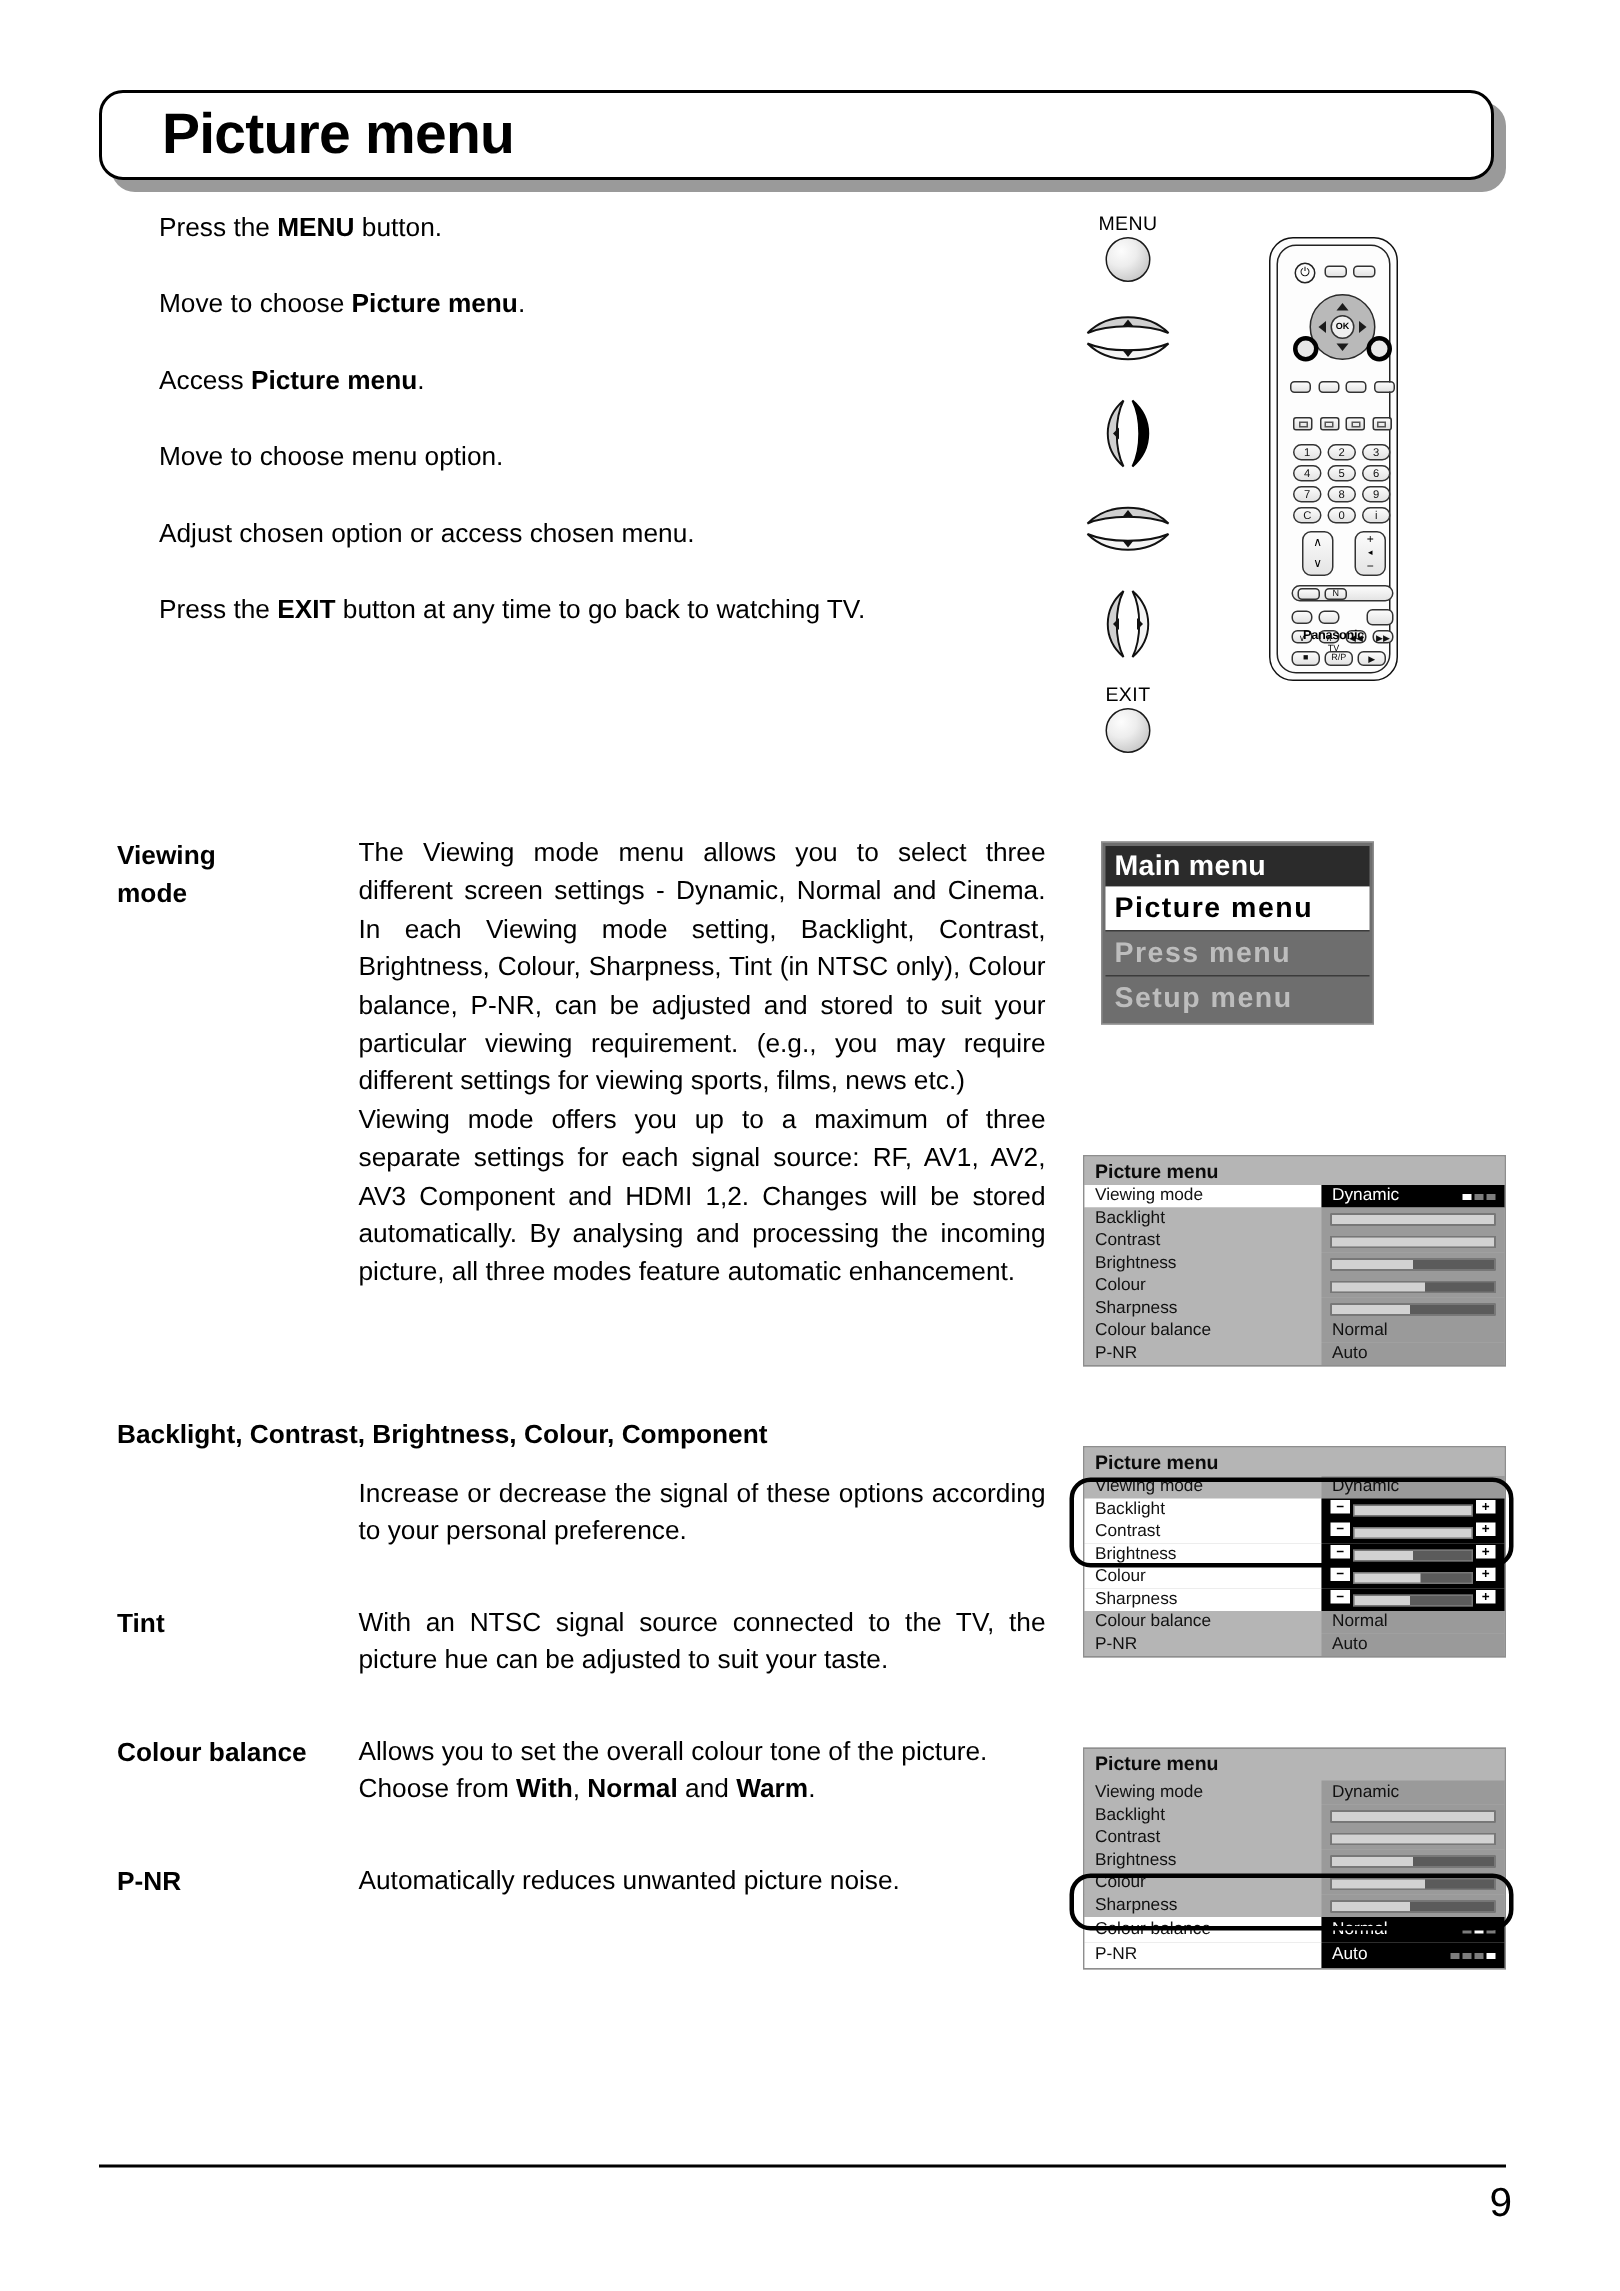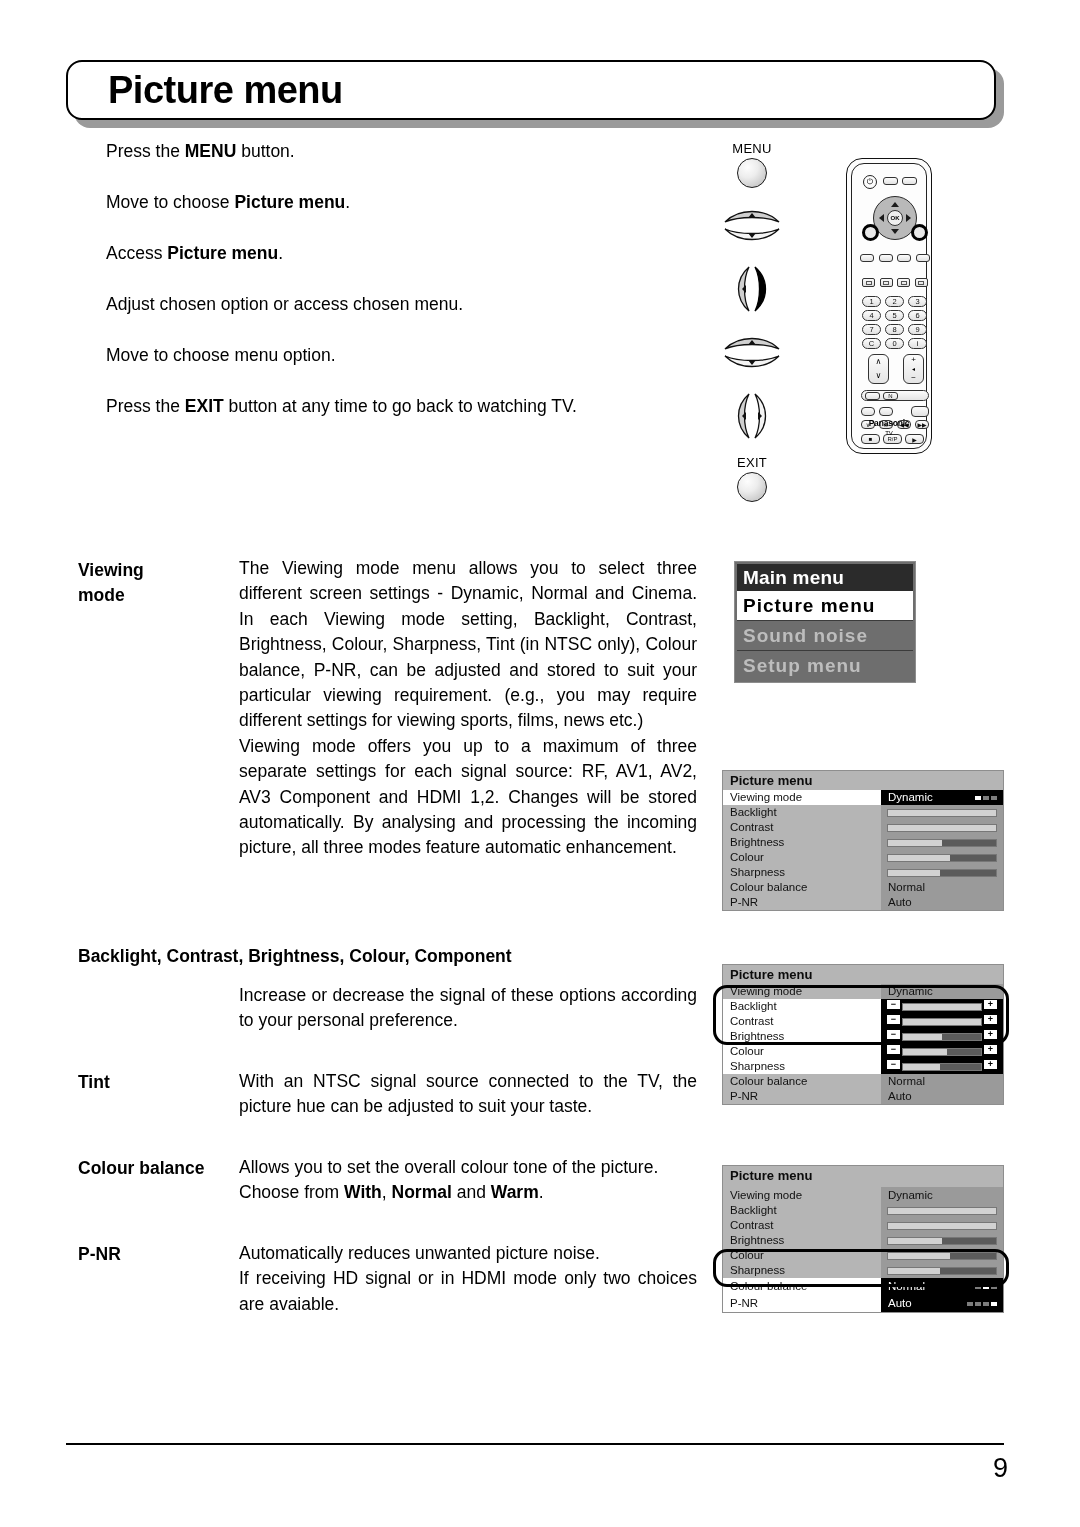--- a/index.html
+++ b/index.html
@@ -177,24 +177,24 @@
     <div class="instr-line">
       <span>Press the </span><b>MENU</b><span> button.</span>
     </div>
     <div class="instr-line">
       <span>Move to choose </span><b>Picture menu</b><span>.</span>
     </div>
     <div class="instr-line">
       <span>Access </span><b>Picture menu</b><span>.</span>
     </div>
     <div class="instr-line">
+      <span>Move to choose menu option.</span><b></b><span></span>
+    </div>
+    <div class="instr-line">
       <span>Adjust chosen option or access chosen menu.</span><b></b><span></span>
-    </div>
-    <div class="instr-line">
-      <span>Move to choose menu option.</span><b></b><span></span>
     </div>
     <div class="instr-line">
       <span>Press the </span><b>EXIT</b><span> button at any time to go back to watching TV.</span>
     </div>
   </div>
 
   <div class="keycol">
 
     <div class="key-label">MENU</div>
     <div class="round-btn"></div>
@@ -408,27 +408,26 @@
   <div class="sec" style="left:239px; top:1155px; width:458px;">
     <div class="sec-body nojust">Allows you to set the overall colour tone of the picture.</div>
     <div class="sec-body nojust"><span>Choose from </span><b>With</b><span>, </span><b>Normal</b><span> and </span><b>Warm</b><span>.</span></div>
   </div>
 
   <div class="sec" style="left:78px; top:1242px; width:150px;">
     <div class="sec-term">P-NR</div>
   </div>
   <div class="sec" style="left:239px; top:1241px; width:458px;">
     <div class="sec-body nojust">Automatically reduces unwanted picture noise.</div>
-    <div class="sec-body">If receiving HD signal or in HDMI mode only two choices are avaiable.</div>
   </div>
 
   <div class="mainmenu">
     <div class="mm-head">Main menu</div>
     <div class="mm-sel">Picture menu</div>
-    <div class="mm-row">Sound noise</div>
+    <div class="mm-row">Press menu</div>
     <div class="mm-row">Setup menu</div>
   </div>
 
   <div class="osd" style="left:722px; top:770px; width:282px;">
     <div class="osd-title">Picture menu</div>
     <div class="osd-grid">
 
       <div class="osd-lbl hl-l" style="background:#fff">Viewing mode</div>
       <div class="osd-val txt" style="background:#000;color:#fff">
         <span>Dynamic</span>

